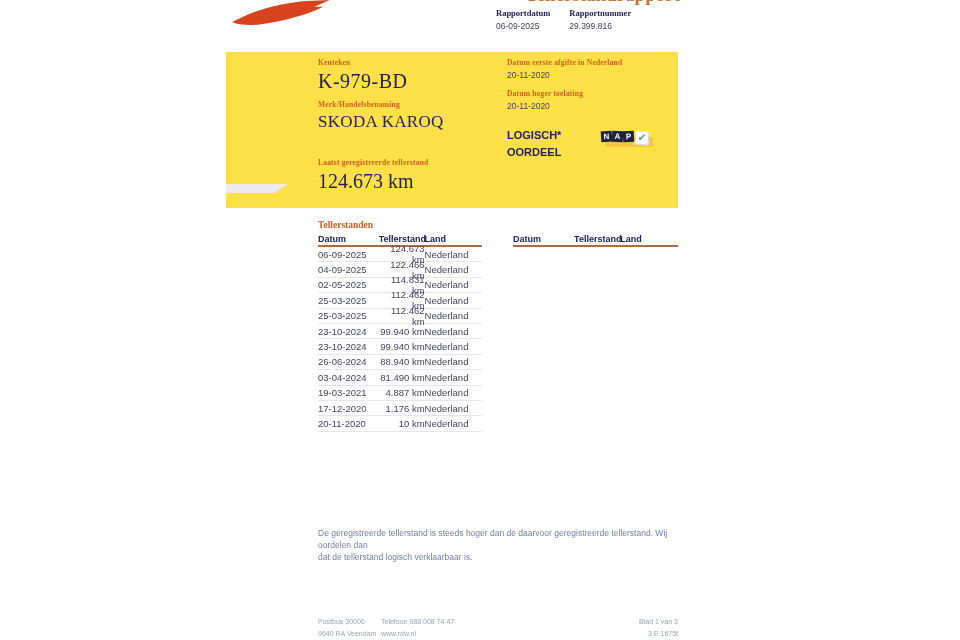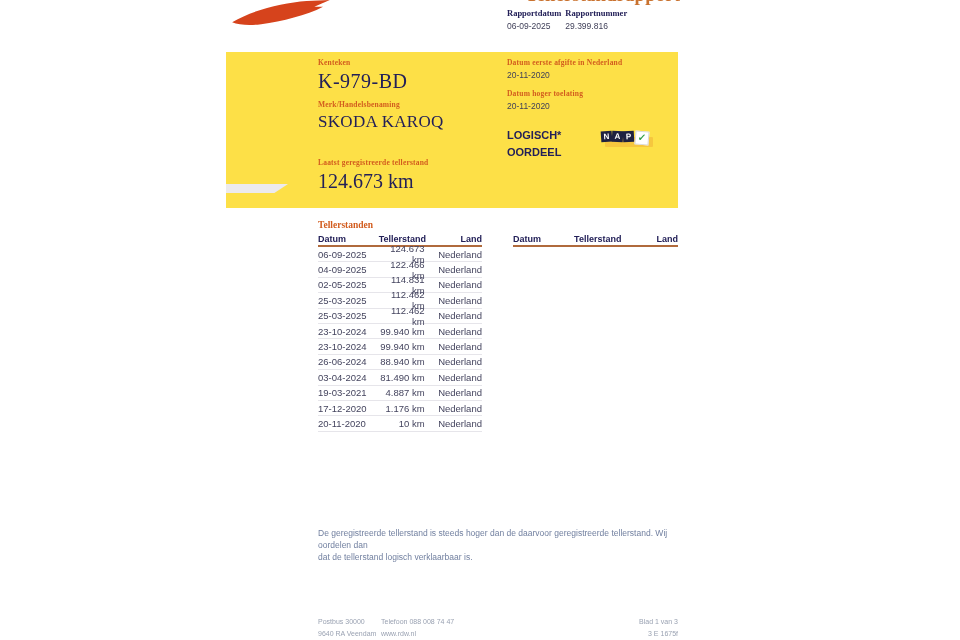--- a/index.html
+++ b/index.html
@@ -4,21 +4,21 @@
 <style>
   html,body{margin:0;padding:0;background:#ffffff;}
   .page{position:relative;width:960px;height:640px;background:#ffffff;overflow:hidden;
         font-family:"Liberation Sans",sans-serif;}
 
   
   .top-title{position:absolute;top:-16px;left:520px;width:160px;
              font-family:"Liberation Serif",serif;font-weight:bold;font-size:19px;
              color:#c9722f;text-align:right;}
   .logo{position:absolute;left:228px;top:0px;width:104px;height:29px;}
-  .report-meta{position:absolute;left:507px;top:8px;display:flex;gap:4px;}
+  .report-meta{position:absolute;left:496px;top:8px;display:flex;gap:19px;}
   .meta-col{display:flex;flex-direction:column;gap:3px;}
   .meta-label{font-family:"Liberation Serif",serif;font-weight:bold;font-size:8.5px;color:#232058;}
   .meta-value{font-size:8.5px;color:#3f3f58;}
 
   
   .card{position:absolute;left:226px;top:52px;width:452px;height:156px;background:#fde047;}
   .card::after{content:"";position:absolute;left:0;top:132px;width:62px;height:9px;
                background:#eceaed;clip-path:polygon(0 0,100% 0,78% 100%,0 100%);}
   .card-left{position:absolute;left:92px;top:6px;}
   .card-right{position:absolute;left:281px;top:6px;width:168px;}
@@ -50,21 +50,21 @@
   .ttable{position:absolute;top:234px;}
   .ttable.left{left:318px;width:164px;}
   .ttable.right{left:513px;width:165px;}
   .thead{display:flex;height:11px;border-bottom:2px solid #b06a3c;
          font-weight:bold;font-size:9px;color:#232058;}
   .trow{display:flex;height:14.4px;align-items:center;border-bottom:1px solid #e6e5ea;
         font-size:9.5px;color:#44445e;}
   .tcell{display:block;}
   .c0{width:37%;text-align:left;}
   .c1{width:28%;text-align:right;}
-  .c2{width:35%;text-align:right;}
+  .c2{width:35%;text-align:left;}
 
   
   .footnote{position:absolute;left:318px;top:523px;width:362px;}
   .fn-title{font-weight:bold;font-size:10.5px;color:#232058;}
   .fn-mark{font-size:8px;vertical-align:3px;margin-right:1px;}
   .fn-body{margin-top:4px;font-size:8.5px;line-height:12px;color:#7280a0;}
 
   
   .footer{position:absolute;left:318px;top:616px;width:360px;font-size:7px;color:#9aa2b2;}
   .footer .col{position:absolute;top:0;line-height:12px;}

